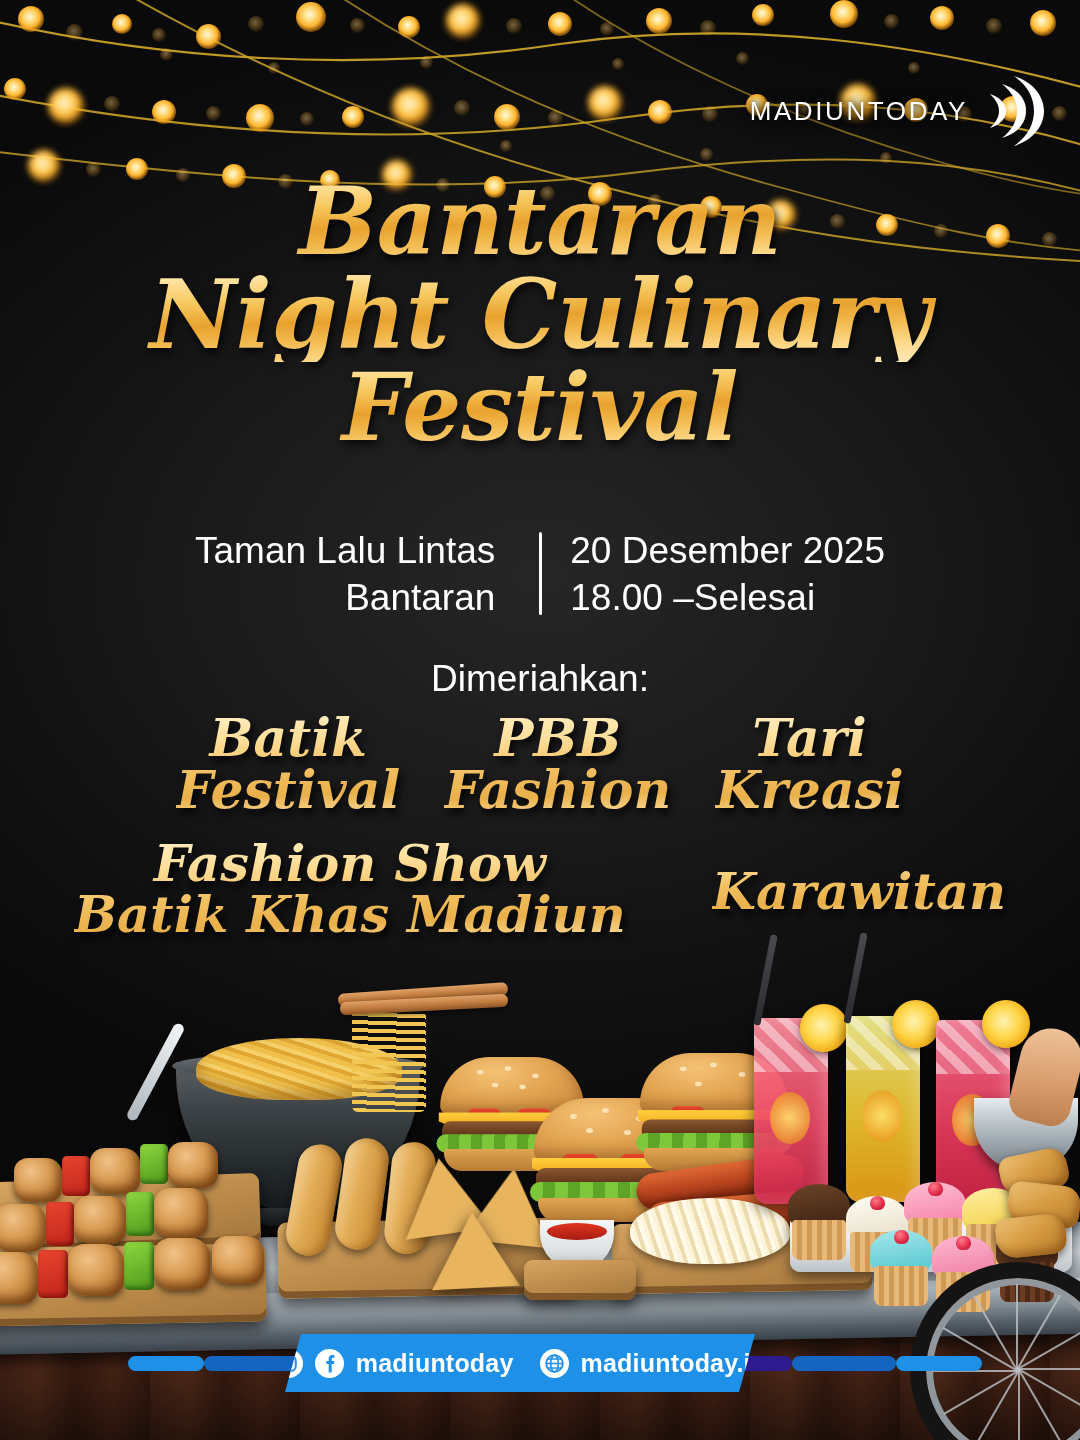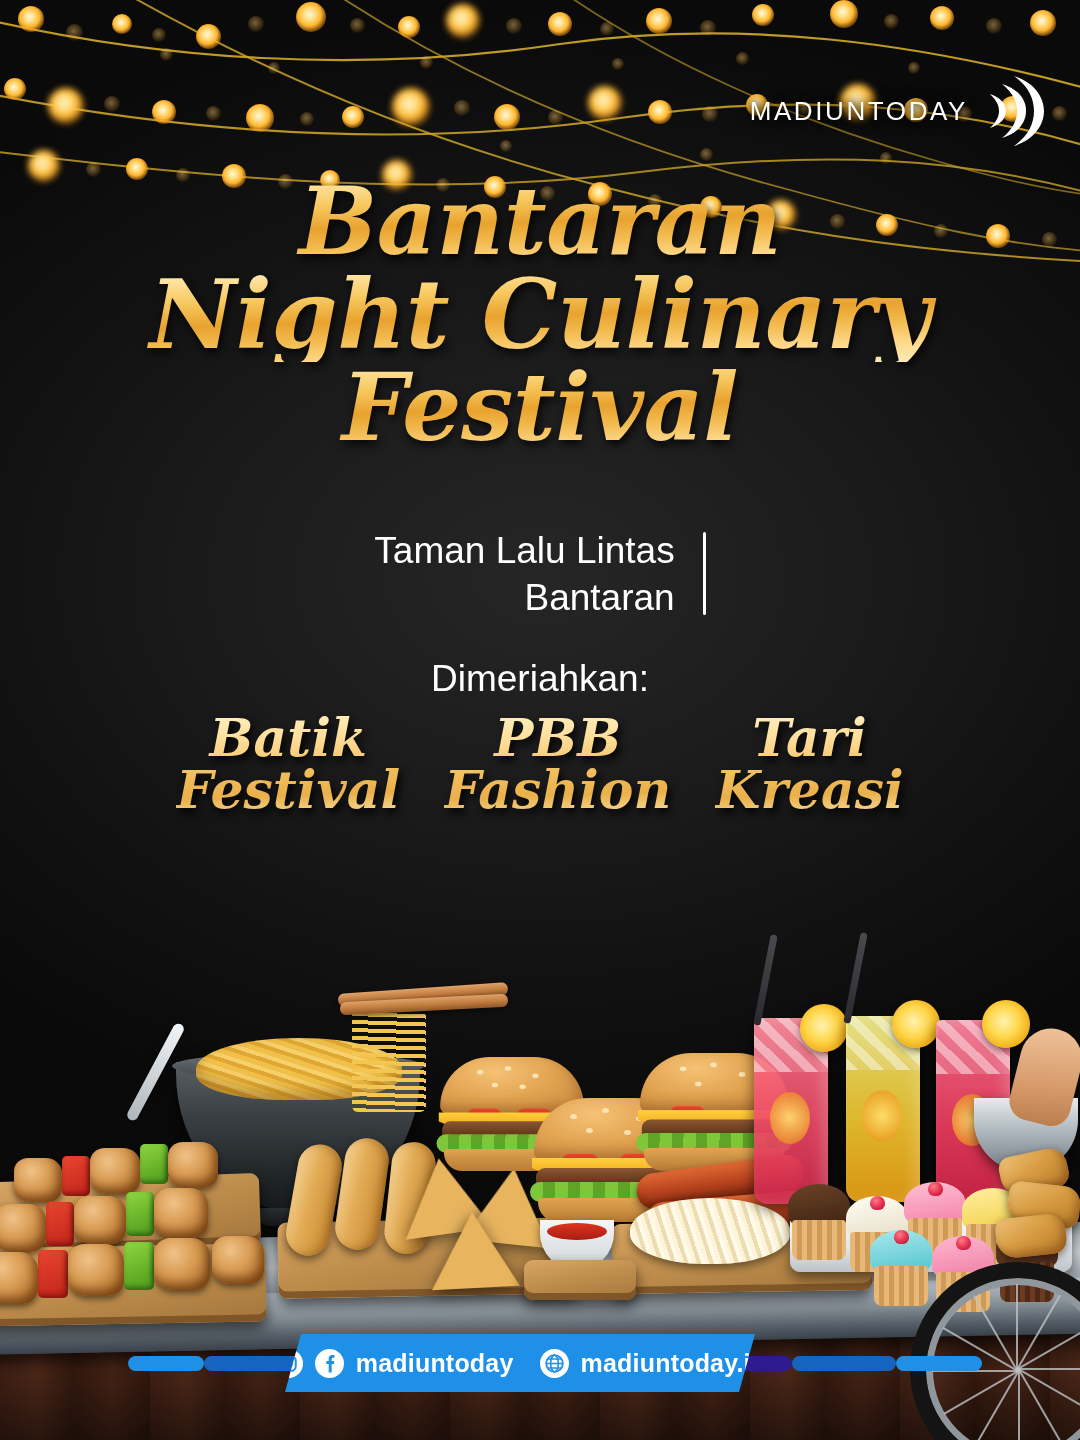--- a/index.html
+++ b/index.html
@@ -66,21 +66,21 @@
   #title-block .tline.l2 { font-size:95px; }
   #title-block .tline.l3 { font-size:93px; }
 
   
   #info-row {
     position:absolute; left:0; top:528px; width:1080px;
     display:flex; justify-content:center; align-items:stretch;
     z-index:6;
   }
   #info-row .col { font-size:37px; line-height:1.26; color:#ffffff; font-weight:400; }
-  #info-row .venue { text-align:right; padding-right:28px; }
+  #info-row .venue { text-align:right; padding-right:44px; }
   #info-row .when  { text-align:left;  padding-left:28px; }
   #info-row .vdiv  { width:3px; background:#ffffff; margin:4px 0 6px 0; border-radius:2px; }
 
   
   #meriah-label {
     position:absolute; left:0; top:658px; width:1080px;
     text-align:center; color:#ffffff; font-size:37px; z-index:6;
   }
 
   .gold-it {
@@ -463,33 +463,42 @@
     <div class="tline l2">Night Culinary</div>
     <div class="tline l3">Festival</div>
   </div>
 
   <div id="info-row">
     <div class="col venue">
       <div>Taman Lalu Lintas</div>
       <div>Bantaran</div>
     </div>
     <div class="vdiv"></div>
+    <div class="col when">
+      <div>20 Desember 2025</div>
+      <div>18.00 –Selesai</div>
+    </div>
   </div>
 
   <div id="meriah-label">Dimeriahkan:</div>
 
   <div id="acts-row1">
     <div class="act gold-it">Batik
 Festival</div>
     <div class="act gold-it">PBB
 Fashion</div>
     <div class="act gold-it">Tari
 Kreasi</div>
   </div>
 
+  <div id="acts-row2">
+    <div class="act gold-it">Fashion Show
+Batik Khas Madiun</div>
+    <div class="act gold-it kara">Karawitan</div>
+  </div>
 
   <div id="scene">
 
     <div class="wood-wall"></div>
     <div class="counter"></div>
     <div class="counter-top"></div>
 
     <div class="bowl" style="left:176px; top:132px;"></div>
     <div class="noodles" style="left:196px; top:108px; width:206px; height:62px;"></div>
     <div class="bowl-foot" style="left:258px; top:278px;"></div>

